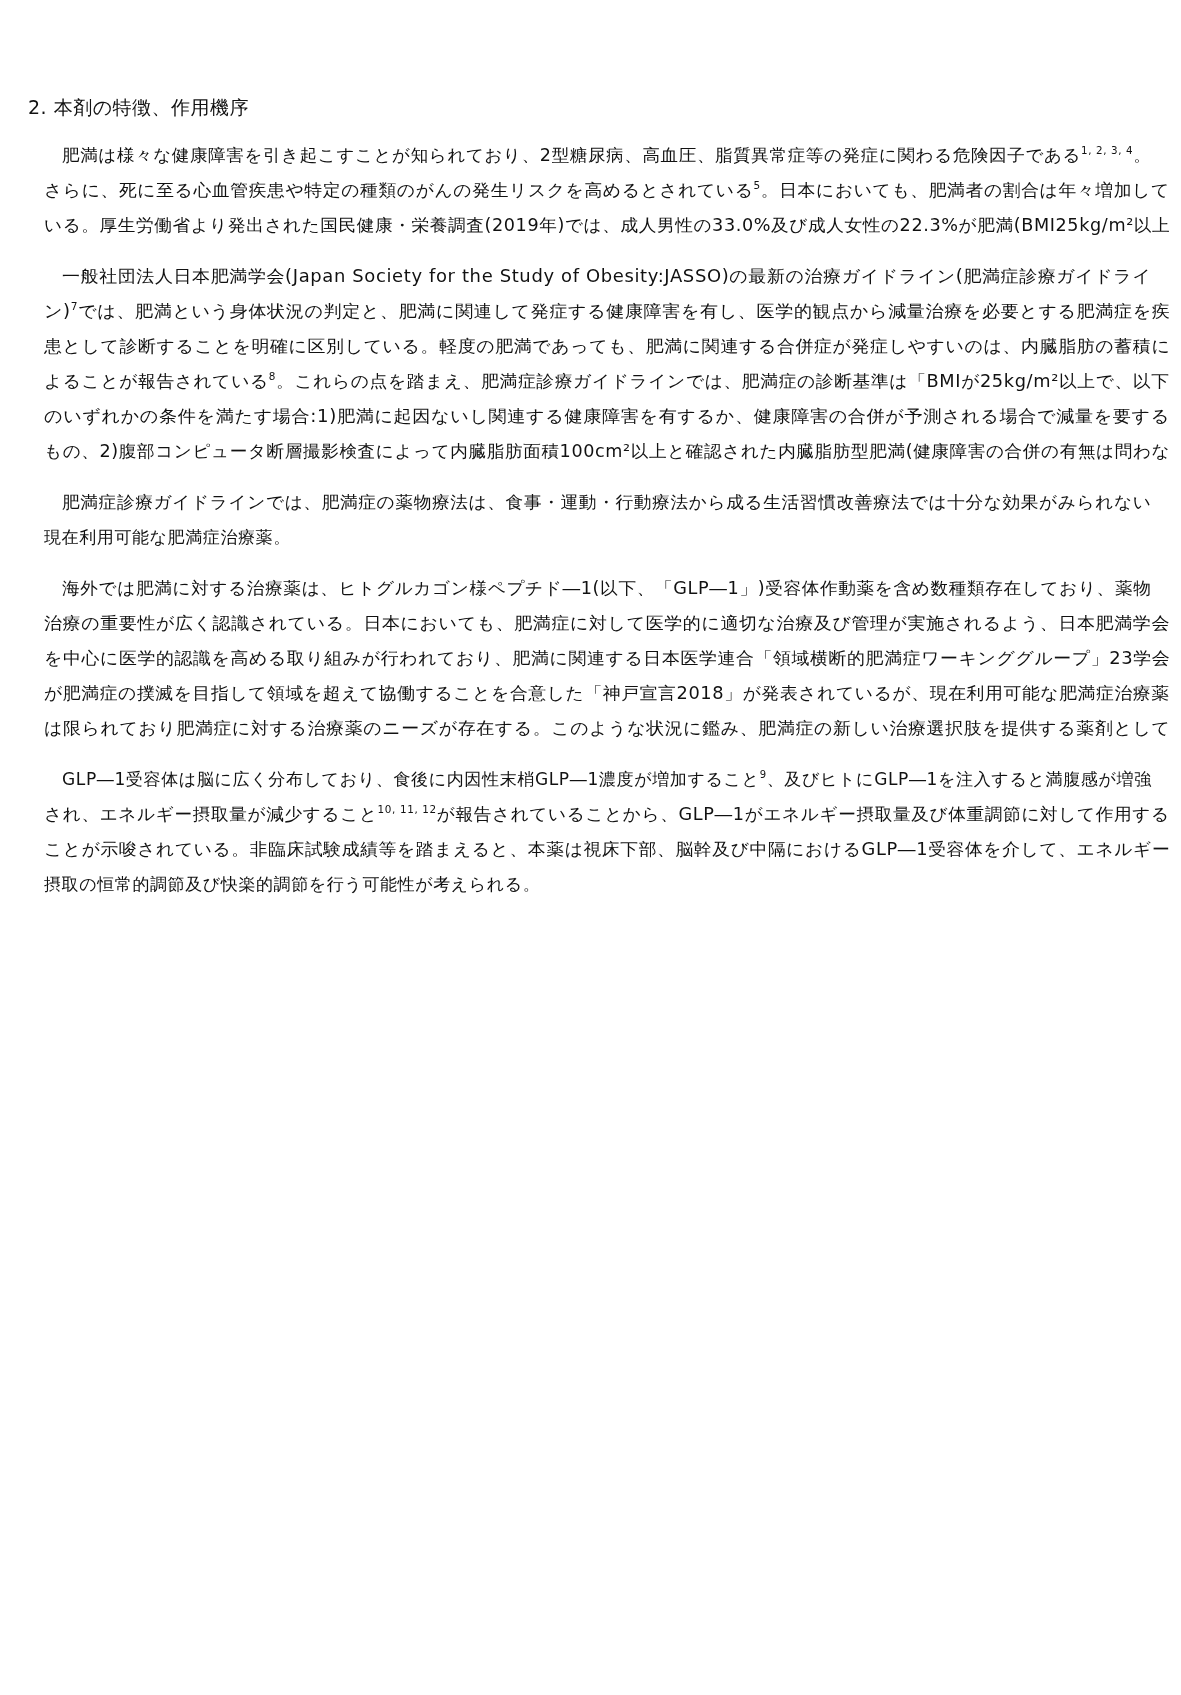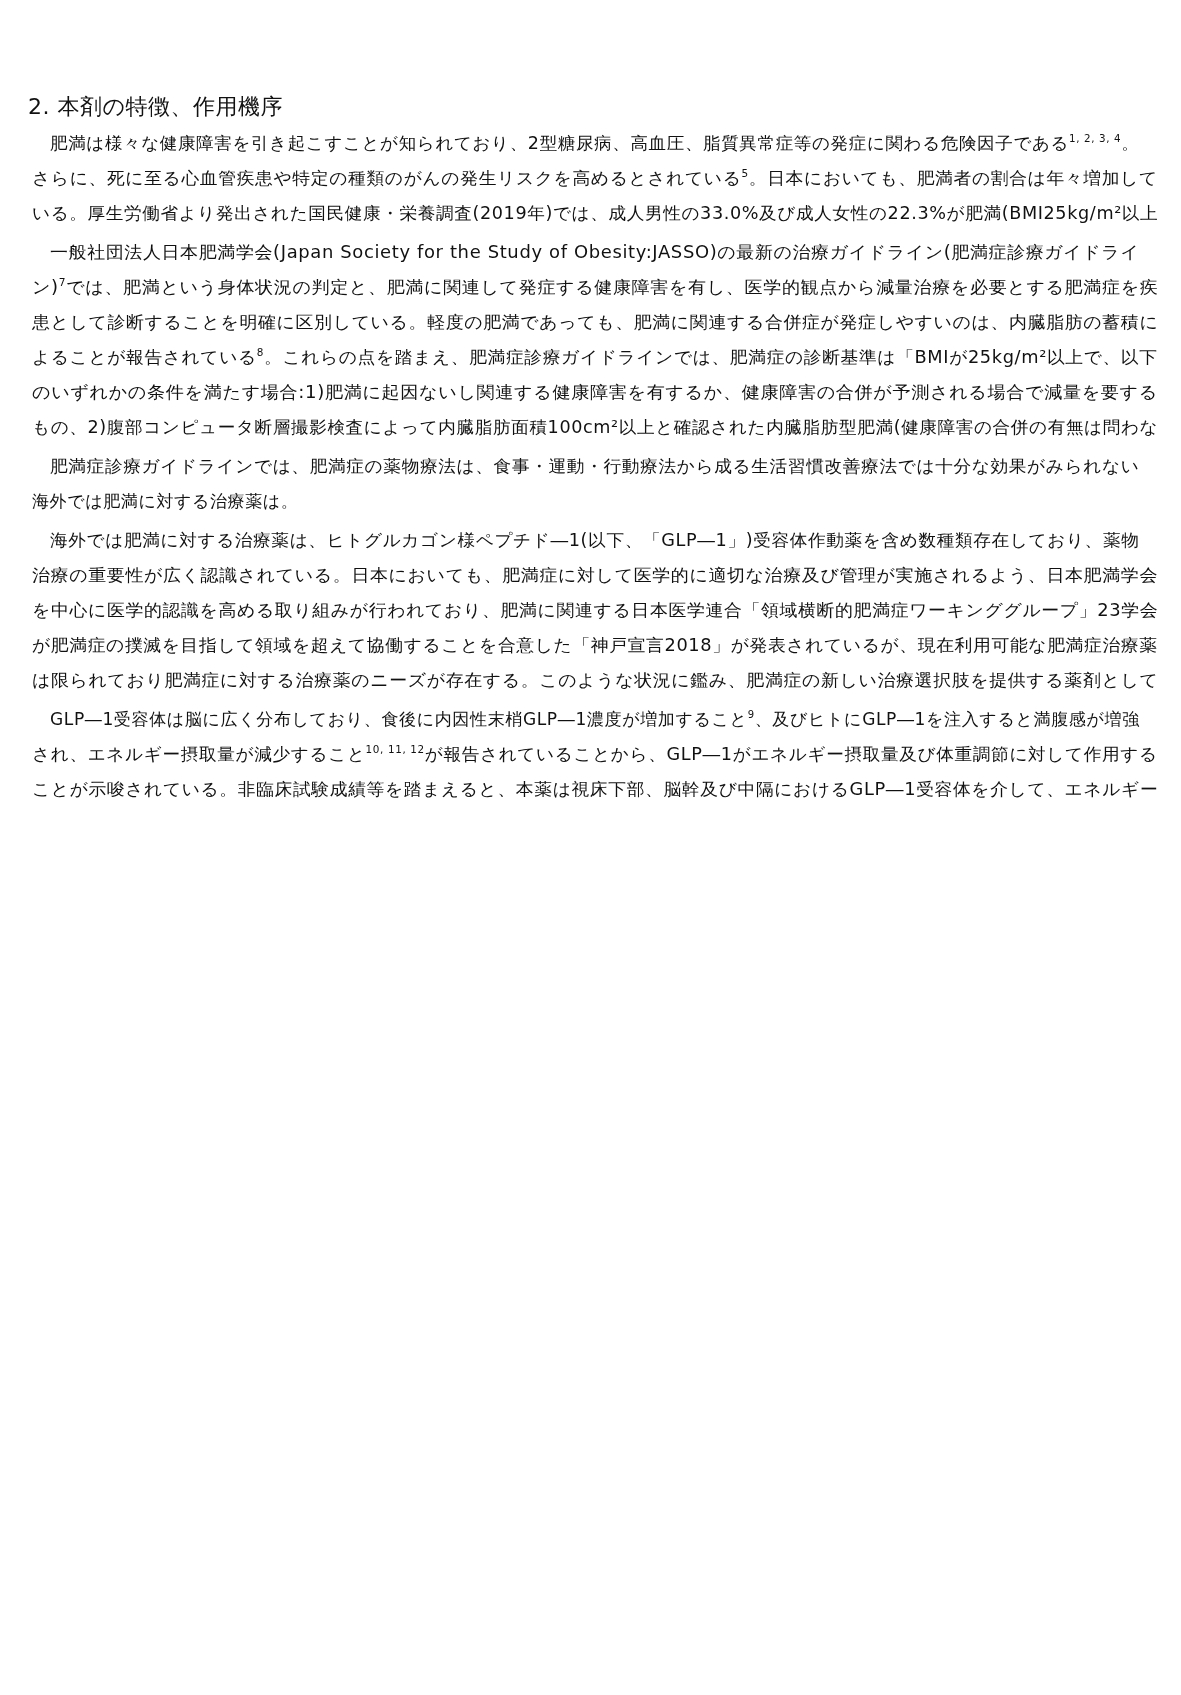--- a/index.html
+++ b/index.html
@@ -15,32 +15,32 @@
       font-family: "DejaVu Sans", "Liberation Sans", sans-serif;
       color: #111111;
     }
     .page {
       position: absolute;
       left: 28px;
       top: 92px;
       width: 1126px;
     }
     .heading {
-      font-size: 22px;
+      font-size: 19px;
       line-height: 30px;
       height: 30px;
       white-space: nowrap;
       letter-spacing: 0.5px;
     }
     .para {
       font-size: 17px;
       line-height: 35px;
       text-align: justify;
       text-indent: 18px;
-      margin: 4px;
+      margin: 16px;
       letter-spacing: 0.6px;
       word-break: break-all;
     }
     .para .sup {
       font-size: 10px;
       vertical-align: super;
       line-height: 0;
     }
     .line {
       display: block;
@@ -65,28 +65,29 @@
       <div class="para" style="text-indent: 0px;">
         <span class="line first" style="display: block; transform-origin: 0px 0px; transform: scaleX(1.0562); text-indent: 0px; padding-left: 17.0415px;"><span>一般社団法人日本肥満学会(Japan Society for the Study of Obesity:JASSO)の最新の治療ガイドライン(肥満症診療ガイドライ</span></span>
         <span class="line" style="display: block; transform-origin: 0px 0px; transform: scaleX(1.0613);"><span>ン)</span><span class="sup">7</span><span>では、肥満という身体状況の判定と、肥満に関連して発症する健康障害を有し、医学的観点から減量治療を必要とする肥満症を疾</span></span>
         <span class="line" style="display: block; transform-origin: 0px 0px; transform: scaleX(1.0543);"><span>患として診断することを明確に区別している。軽度の肥満であっても、肥満に関連する合併症が発症しやすいのは、内臓脂肪の蓄積に</span></span>
         <span class="line" style="display: block; transform-origin: 0px 0px; transform: scaleX(1.0445);"><span>よることが報告されている</span><span class="sup">8</span><span>。これらの点を踏まえ、肥満症診療ガイドラインでは、肥満症の診断基準は「BMIが25kg/m²以上で、以下</span></span>
         <span class="line" style="display: block; transform-origin: 0px 0px; transform: scaleX(1.0653);"><span>のいずれかの条件を満たす場合:1)肥満に起因ないし関連する健康障害を有するか、健康障害の合併が予測される場合で減量を要する</span></span>
         <span class="line" style="display: block; transform-origin: 0px 0px; transform: scaleX(1.0349);"><span>もの、2)腹部コンピュータ断層撮影検査によって内臓脂肪面積100cm²以上と確認された内臓脂肪型肥満(健康障害の合併の有無は問わな</span></span>
       </div>
       <div class="para" style="text-indent: 0px;">
         <span class="line first" style="display: block; transform-origin: 0px 0px; transform: scaleX(1.0404); text-indent: 0px; padding-left: 17.3014px;"><span>肥満症診療ガイドラインでは、肥満症の薬物療法は、食事・運動・行動療法から成る生活習慣改善療法では十分な効果がみられない</span></span>
-        <span class="line" style="display: block;"><span>海外では肥満に対する治療薬は。</span></span>
+        <span class="line" style="display: block;"><span>現在利用可能な肥満症治療薬。</span></span>
       </div>
       <div class="para" style="text-indent: 0px;">
         <span class="line first" style="display: block; transform-origin: 0px 0px; transform: scaleX(1.0384); text-indent: 0px; padding-left: 17.3339px;"><span>海外では肥満に対する治療薬は、ヒトグルカゴン様ペプチド―1(以下、「GLP―1」)受容体作動薬を含め数種類存在しており、薬物</span></span>
         <span class="line" style="display: block; transform-origin: 0px 0px; transform: scaleX(1.0563);"><span>治療の重要性が広く認識されている。日本においても、肥満症に対して医学的に適切な治療及び管理が実施されるよう、日本肥満学会</span></span>
         <span class="line" style="display: block; transform-origin: 0px 0px; transform: scaleX(1.0523);"><span>を中心に医学的認識を高める取り組みが行われており、肥満に関連する日本医学連合「領域横断的肥満症ワーキンググループ」23学会</span></span>
         <span class="line" style="display: block; transform-origin: 0px 0px; transform: scaleX(1.0465);"><span>が肥満症の撲滅を目指して領域を超えて協働することを合意した「神戸宣言2018」が発表されているが、現在利用可能な肥満症治療薬</span></span>
         <span class="line" style="display: block; transform-origin: 0px 0px; transform: scaleX(1.0543);"><span>は限られており肥満症に対する治療薬のニーズが存在する。このような状況に鑑み、肥満症の新しい治療選択肢を提供する薬剤として</span></span>
       </div>
       <div class="para" style="text-indent: 0px;">
         <span class="line first" style="display: block; transform-origin: 0px 0px; transform: scaleX(1.0027); text-indent: 0px; padding-left: 17.9513px;"><span>GLP―1受容体は脳に広く分布しており、食後に内因性末梢GLP―1濃度が増加すること</span><span class="sup">9</span><span>、及びヒトにGLP―1を注入すると満腹感が増強</span></span>
         <span class="line" style="display: block; transform-origin: 0px 0px; transform: scaleX(1.0387);"><span>され、エネルギー摂取量が減少すること</span><span class="sup">10, 11, 12</span><span>が報告されていることから、GLP―1がエネルギー摂取量及び体重調節に対して作用する</span></span>
         <span class="line" style="display: block; transform-origin: 0px 0px; transform: scaleX(1.0455);"><span>ことが示唆されている。非臨床試験成績等を踏まえると、本薬は視床下部、脳幹及び中隔におけるGLP―1受容体を介して、エネルギー</span></span>
+        <span class="line" style="display: block;"><span>摂取の恒常的調節及び快楽的調節を行う可能性が考えられる。</span></span>
       </div>
     </div>
 </div>
 
 </body></html>

